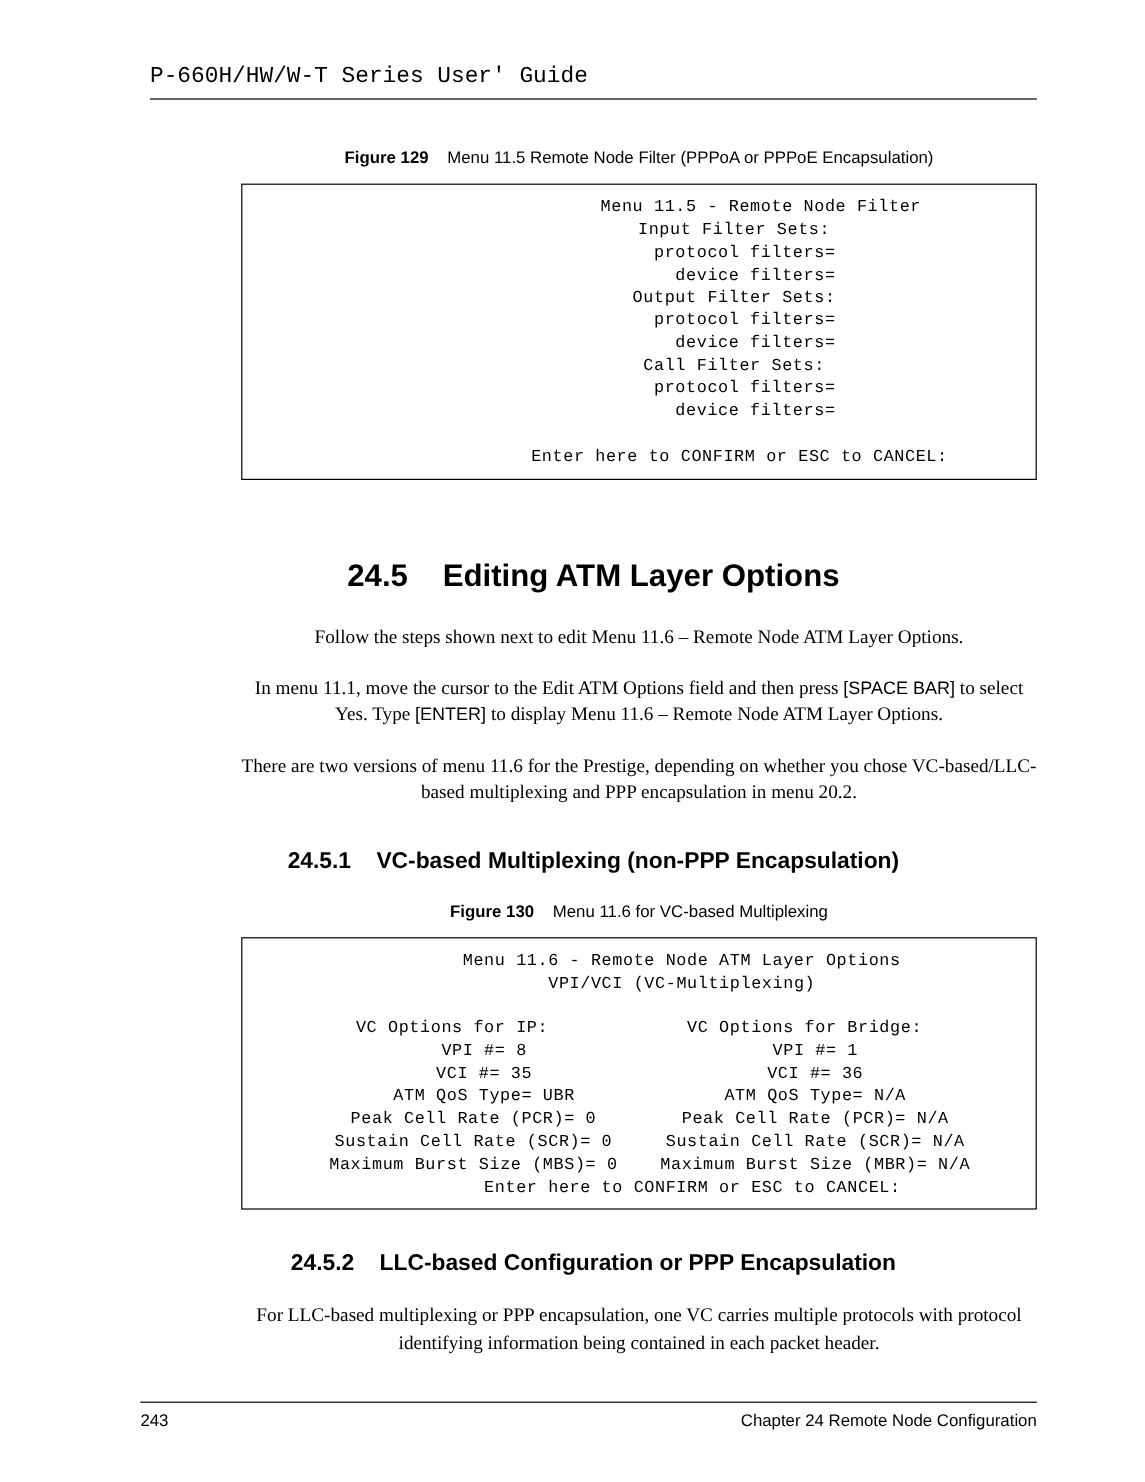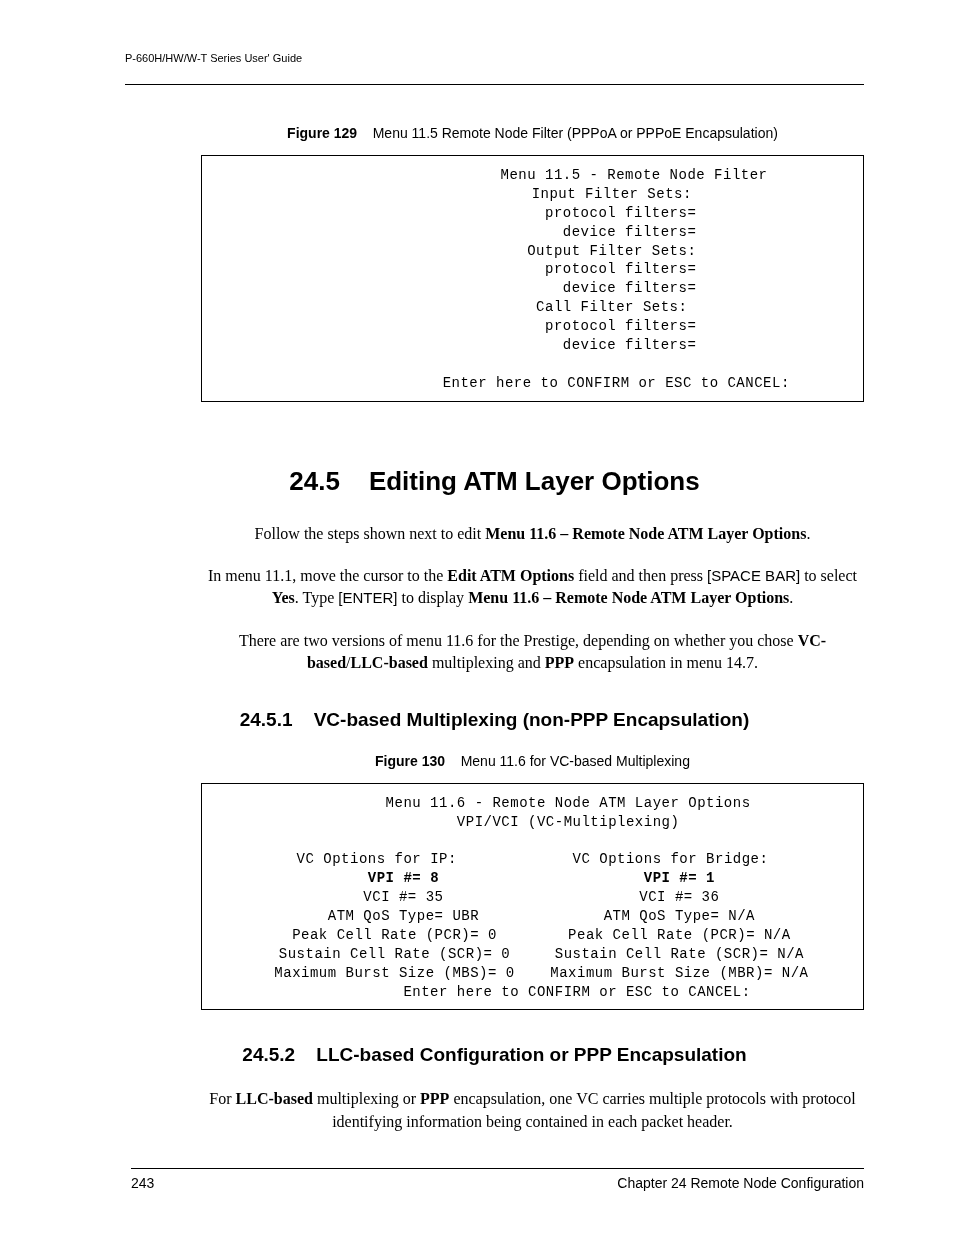--- a/index.html
+++ b/index.html
@@ -10,24 +10,24 @@
     color: #000000;
   }
   .page {
     width: 954px;
     height: 1235px;
     box-sizing: border-box;
     padding: 52px 90px 0 125px;
     position: relative;
   }
   .running-header {
-    font-family: Liberation Sans, sans-serif;
-    font-size: 11px;
+    font-family: Liberation Mono, monospace;
+    font-size: 19px;
     color: #000;
-    padding-bottom: 20px;
+    padding-bottom: 8px;
     border-bottom: 1.5px solid #000;
   }
   .content {
     margin-top: 40px;
     text-align: center;
   }
   .fig-caption {
     font-family: Arial, Helvetica, sans-serif;
     font-size: 14px;
     margin: 0 0 14px 76px;
@@ -56,26 +56,26 @@
     font-size: 19px;
     font-weight: bold;
     margin: 34px 0 22px 0;
   }
   p.body {
     font-family: "Times New Roman", Times, serif;
     font-size: 16px;
     margin: 0 0 20px 76px;
     line-height: 1.4;
   }
-  .bold { font-weight: bold; margin-top: 36px; }
+  .bold { font-weight: normal; margin-top: 36px; }
   .sans { font-family: Arial, Helvetica, sans-serif; font-size: 15px; margin-top: 16px; }
   .footer {
     position: absolute;
     bottom: 44px;
-    left: 131px;
+    left: 117px;
     right: 90px;
     border-top: 1.5px solid #000;
     padding-top: 6px;
     font-family: Arial, Helvetica, sans-serif;
     font-size: 14px;
     display: flex;
     justify-content: space-between;
   }
   
   .mb-14 { margin-bottom: 14px; }
@@ -116,21 +116,21 @@
 
     <p class="body">
       <span>Follow the steps shown next to edit </span><span class="bold">Menu 11.6 – Remote Node ATM Layer Options</span><span>.</span>
     </p>
 
     <p class="body">
       <span>In menu 11.1, move the cursor to the </span><span class="bold">Edit ATM Options</span><span> field and then press </span><span class="sans">[SPACE BAR]</span><span> to select </span><span class="bold">Yes</span><span>. Type </span><span class="sans">[ENTER]</span><span> to display </span><span class="bold">Menu 11.6 – Remote Node ATM Layer Options</span><span>.</span>
     </p>
 
     <p class="body">
-      <span>There are two versions of menu 11.6 for the Prestige, depending on whether you chose </span><span class="bold">VC-based</span><span>/</span><span class="bold">LLC-based</span><span> multiplexing and </span><span class="bold">PPP</span><span> encapsulation in menu 14.7.</span>
+      <span>There are two versions of menu 11.6 for the Prestige, depending on whether you chose </span><span class="bold">VC-based</span><span>/</span><span class="bold">LLC-based</span><span> multiplexing and </span><span class="bold">PPP</span><span> encapsulation in menu 20.2.</span>
     </p>
 
     <h3 class="sec-h3">
       <span>24.5.1</span>
       <span>&nbsp;&nbsp;</span>
       <span>VC-based Multiplexing (non-PPP Encapsulation)</span>
     </h3>
 
 
     <p class="fig-caption">

